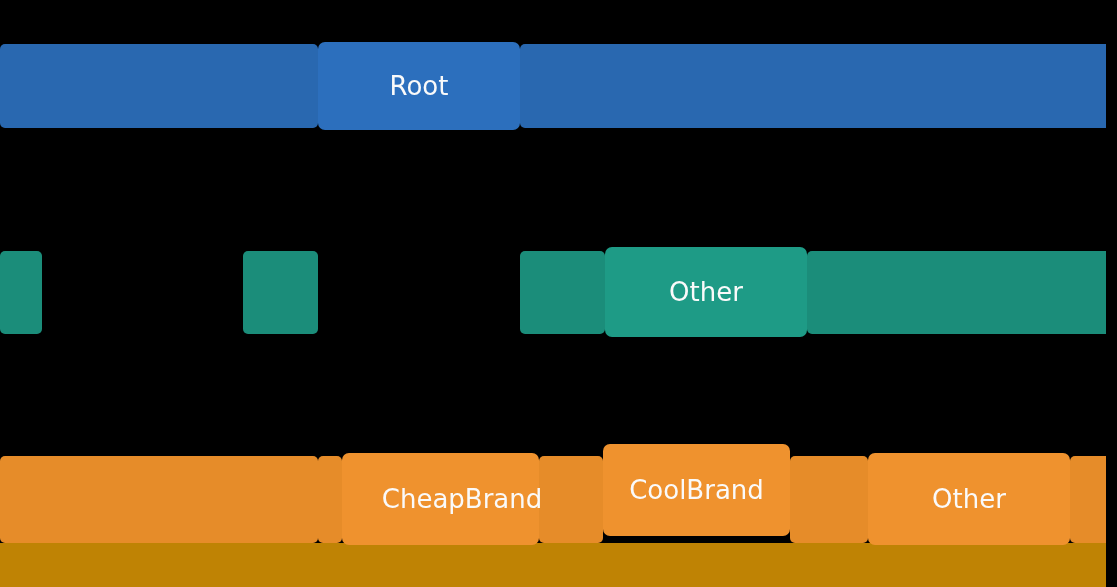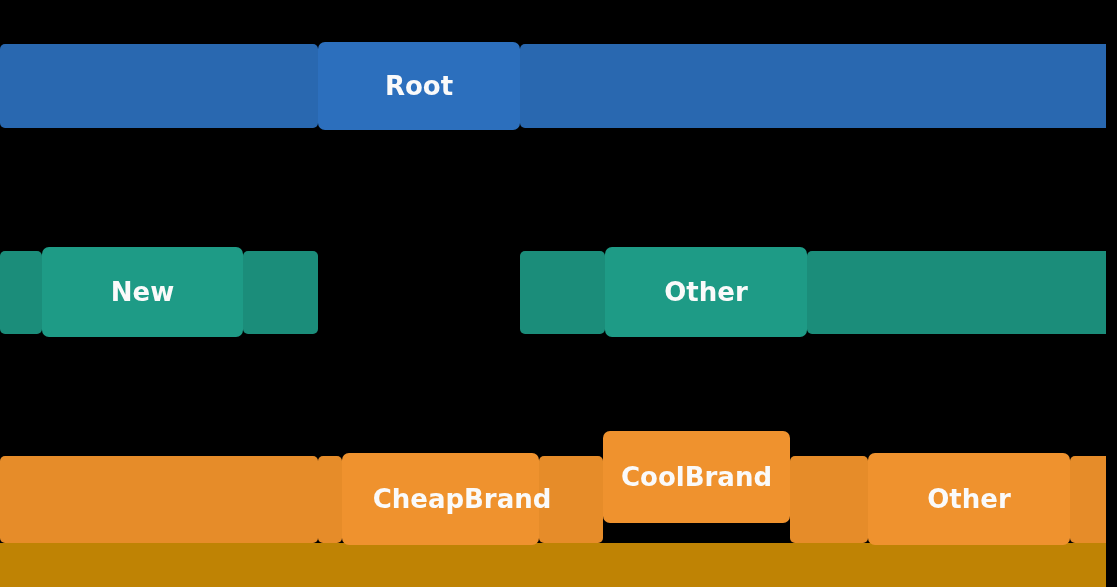--- a/index.html
+++ b/index.html
@@ -7,21 +7,20 @@
     padding: 0;
     background: #000000;
     font-family: "DejaVu Sans", "Liberation Sans", sans-serif;
   }
   #canvas {
     position: relative;
     width: 1106px;
     height: 587px;
     background: #000000;
     overflow: hidden;
-    font-weight: bold;
   }
   .seg {
     position: absolute;
     box-sizing: border-box;
     display: flex;
     align-items: center;
     justify-content: center;
   }
   .seg.bright {
     border-radius: 7px;
@@ -49,36 +48,33 @@
 <body>
 
 <div id="canvas" style="background: rgb(0, 0, 0);">
   <div class="base-strip" style="top: 543px; height: 44px; background: rgb(191, 131, 4);"></div>
 <div class="seg dim" style="left: 0px; width: 318px; top: 44px; height: 84px; background: rgb(41, 104, 176);"></div>
     <div class="seg bright" style="left: 318px; width: 202px; top: 42px; height: 88px; background: rgb(44, 111, 189);">
       <span class="seg-label" style="color: rgb(250, 250, 250);">Root</span>
     </div>
     <div class="seg dim" style="left: 520px; width: 597px; top: 44px; height: 84px; background: rgb(41, 104, 176);"></div>
     <div class="seg dim" style="left: 0px; width: 42px; top: 251px; height: 83px; background: rgb(27, 141, 122);"></div>
-    <div class="seg bright" style="left: 42px; width: 201px; top: 247px; height: 90px; background: rgb(30, 155, 134);">
-      <span class="seg-label" style="color: rgb(250, 250, 250);">New</span>
-    </div>
     <div class="seg dim" style="left: 243px; width: 75px; top: 251px; height: 83px; background: rgb(27, 141, 122);"></div>
     <div class="seg dim" style="left: 520px; width: 85px; top: 251px; height: 83px; background: rgb(27, 141, 122);"></div>
     <div class="seg bright" style="left: 605px; width: 202px; top: 247px; height: 90px; background: rgb(30, 155, 134);">
       <span class="seg-label" style="color: rgb(250, 250, 250);">Other</span>
     </div>
     <div class="seg dim" style="left: 807px; width: 310px; top: 251px; height: 83px; background: rgb(27, 141, 122);"></div>
     <div class="seg dim" style="left: 0px; width: 318px; top: 456px; height: 87px; background: rgb(230, 140, 41);"></div>
     <div class="seg dim" style="left: 318px; width: 24px; top: 456px; height: 87px; background: rgb(230, 140, 41);"></div>
     <div class="seg bright" style="left: 342px; width: 197px; top: 453px; height: 92px; background: rgb(239, 146, 46);">
       <span class="seg-label" style="color: rgb(250, 250, 250); margin-left: 43px;">CheapBrand</span>
     </div>
     <div class="seg dim" style="left: 539px; width: 64px; top: 456px; height: 87px; background: rgb(230, 140, 41);"></div>
-    <div class="seg bright" style="left: 603px; width: 187px; top: 431px; height: 92px; background: rgb(239, 146, 46);">
+    <div class="seg bright" style="left: 603px; width: 187px; top: 444px; height: 92px; background: rgb(239, 146, 46);">
       <span class="seg-label" style="color: rgb(250, 250, 250);">CoolBrand</span>
     </div>
     <div class="seg dim" style="left: 790px; width: 78px; top: 456px; height: 87px; background: rgb(230, 140, 41);"></div>
     <div class="seg bright" style="left: 868px; width: 202px; top: 453px; height: 92px; background: rgb(239, 146, 46);">
       <span class="seg-label" style="color: rgb(250, 250, 250);">Other</span>
     </div>
     <div class="seg dim" style="left: 1070px; width: 47px; top: 456px; height: 87px; background: rgb(230, 140, 41);"></div>
   </div>
 
 </body></html>

